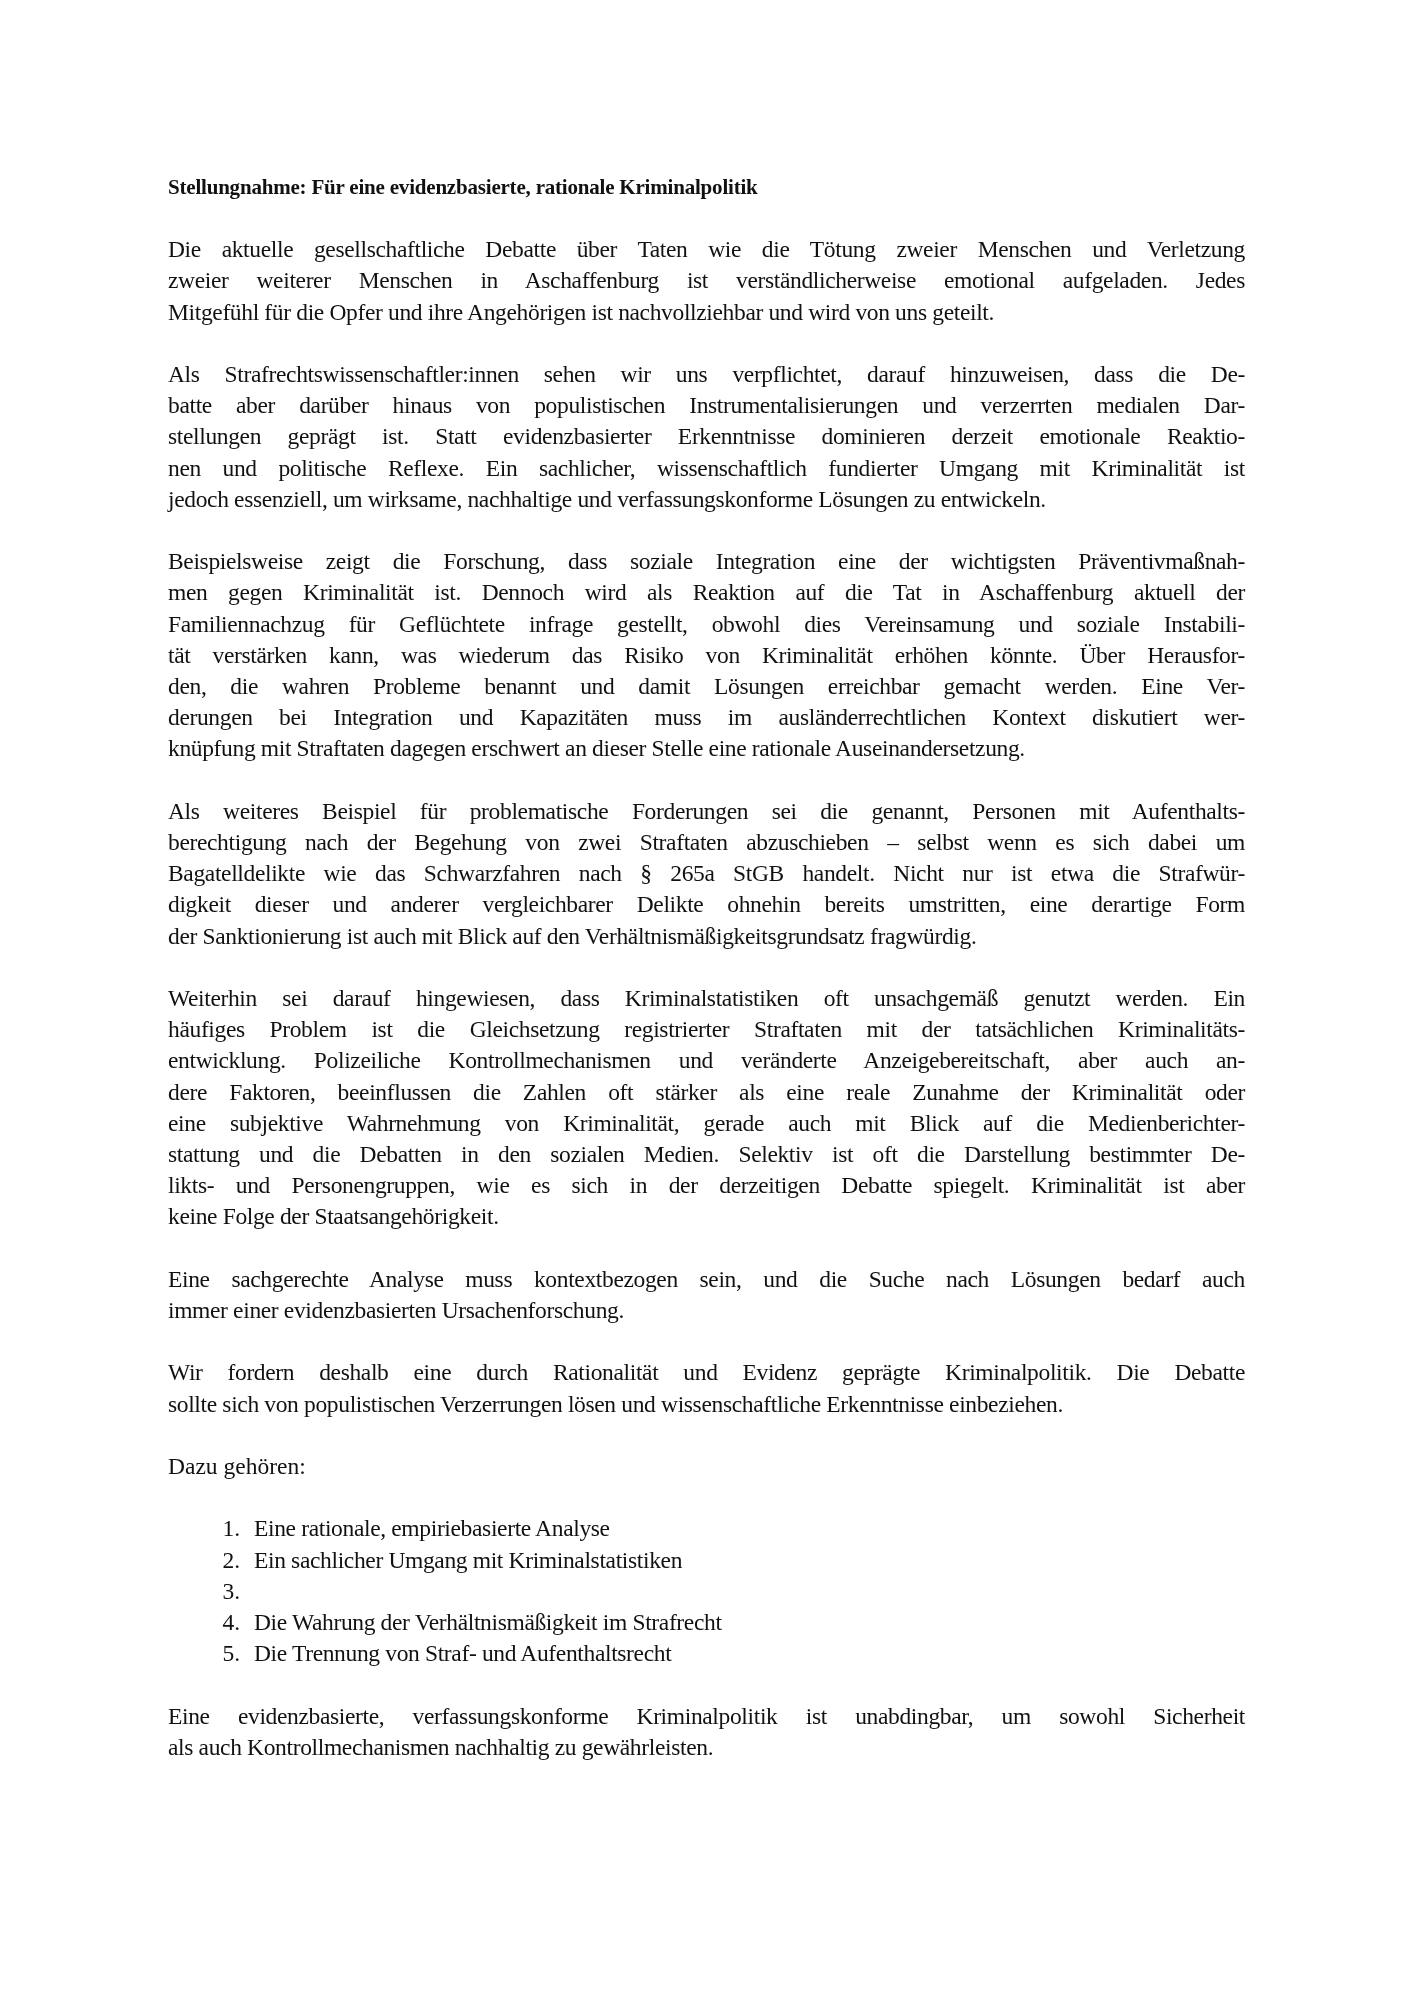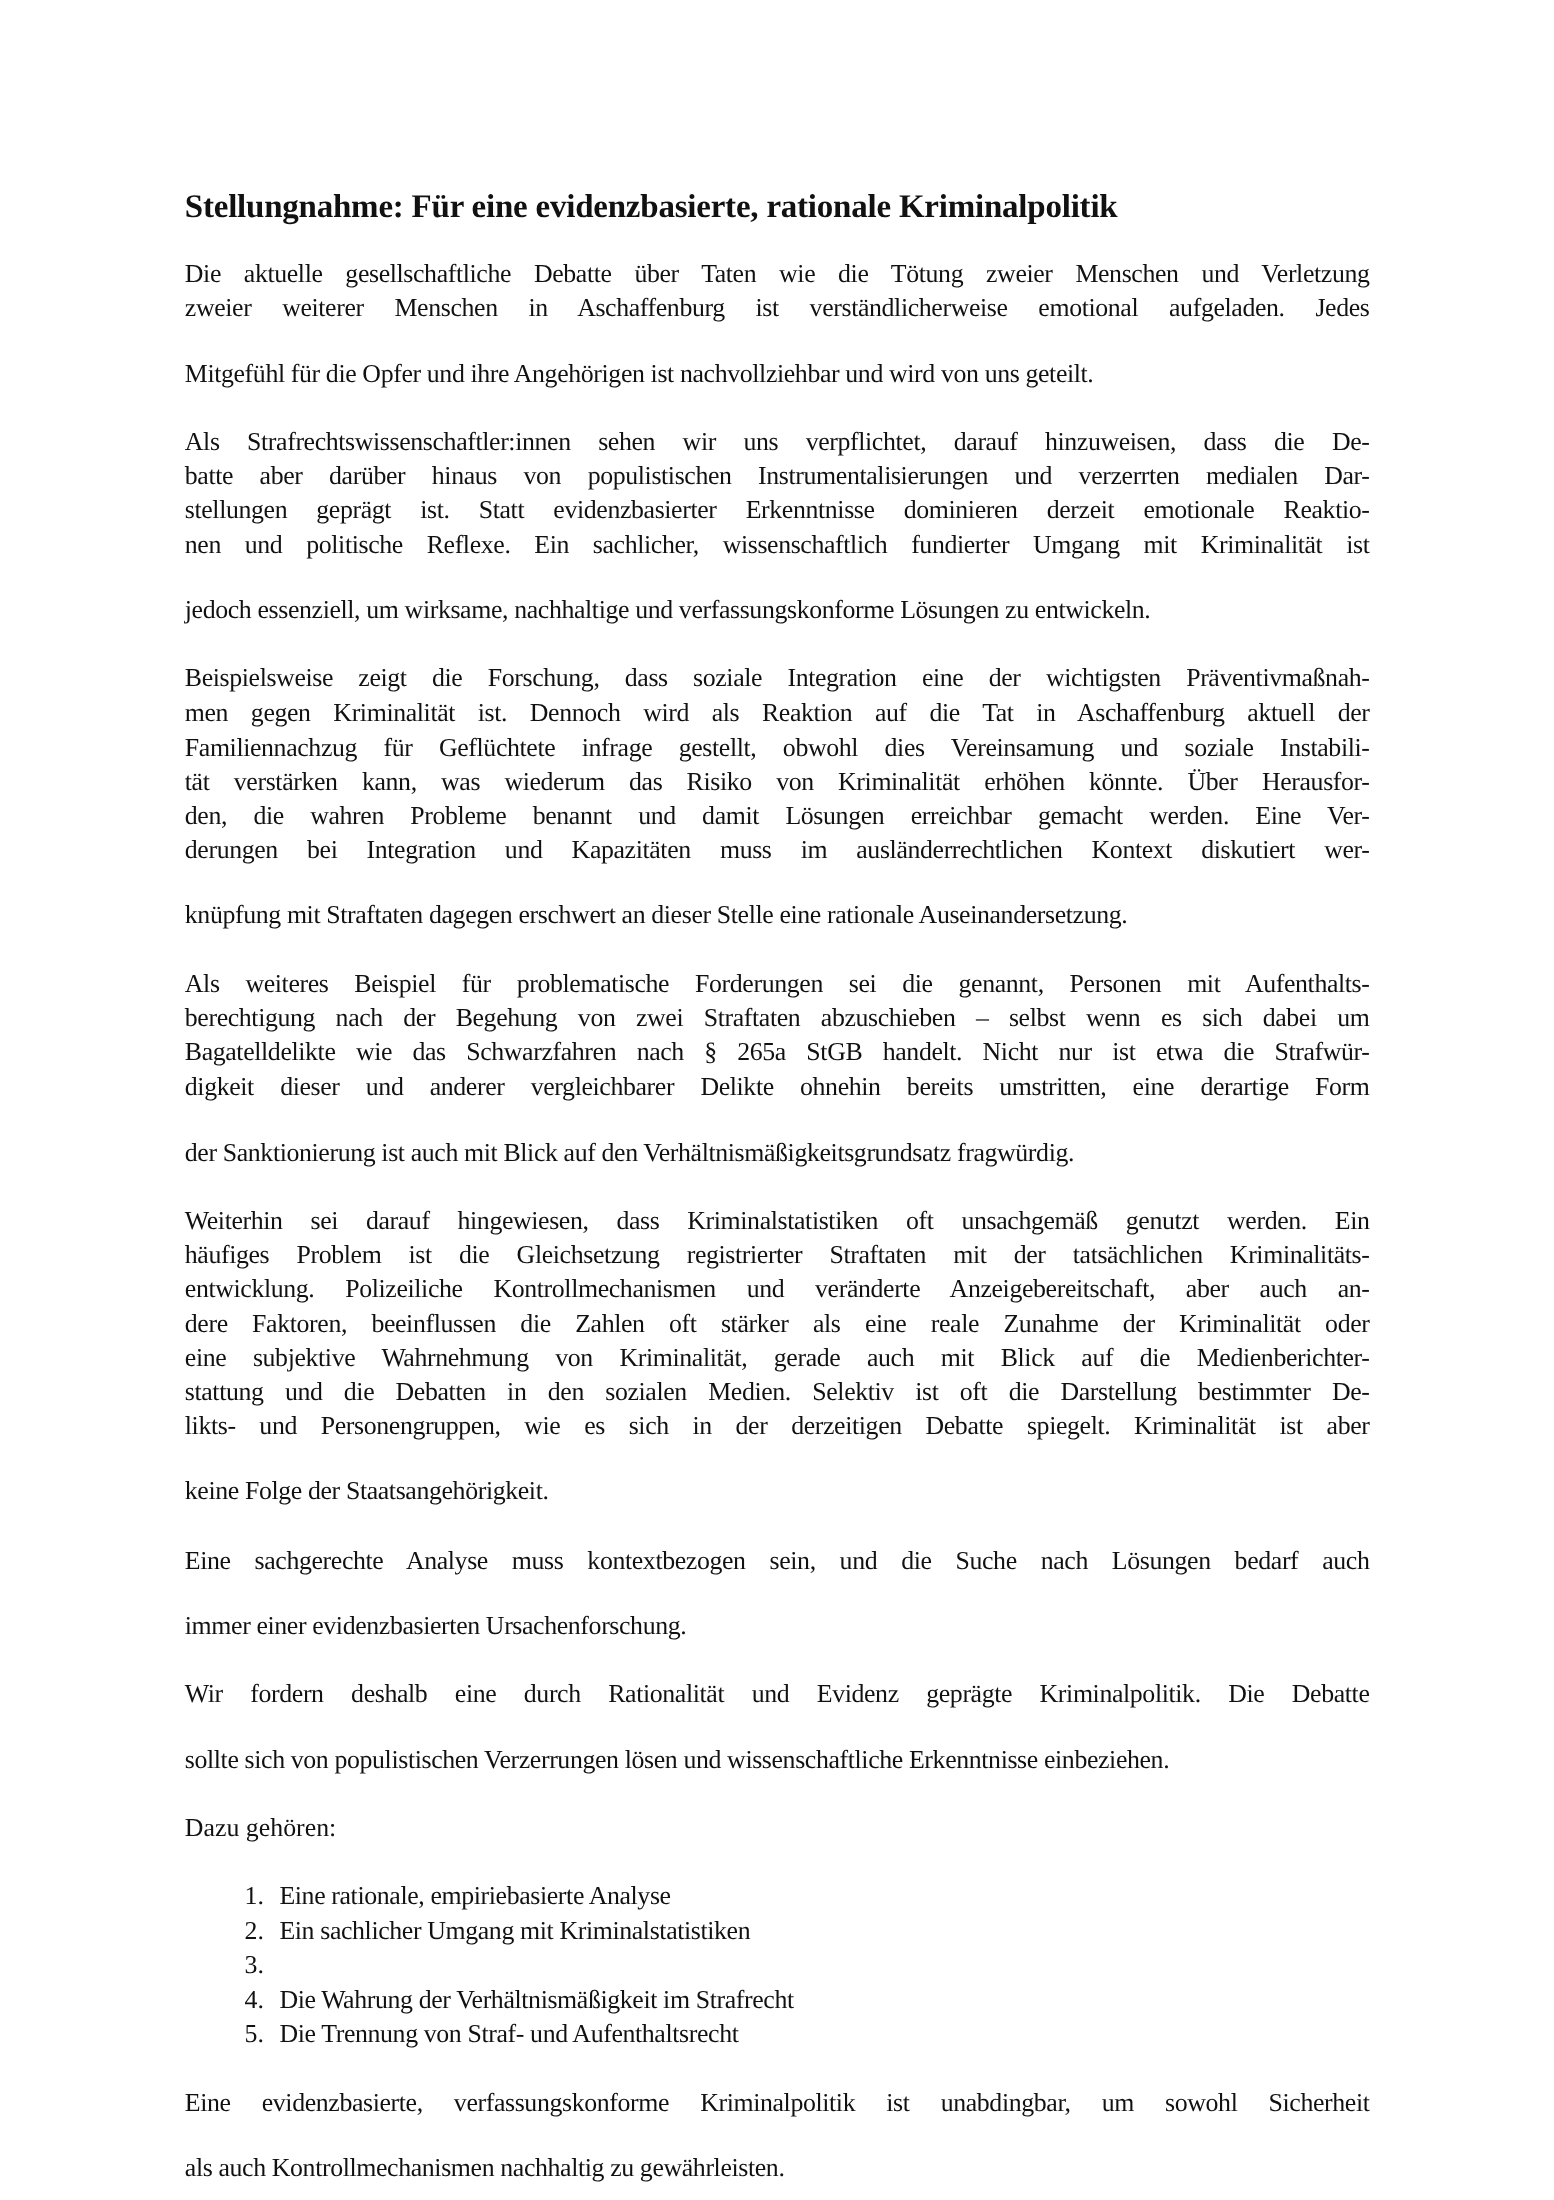--- a/index.html
+++ b/index.html
@@ -3,28 +3,28 @@
 <meta charset="utf-8">
 <style>
   html, body { margin: 0; padding: 0; background: #ffffff; }
   body { width: 1413px; height: 2000px; position: relative; overflow: hidden; }
   .page {
     position: absolute; left: 168px; top: 172px; width: 1077px;
     font-family: "Liberation Serif", "DejaVu Serif", serif;
     color: #111111; font-size: 23.5px; line-height: 31.2px;
   }
   .title {
-    font-weight: bold; font-size: 30px; margin: 0 0 31px 0; letter-spacing: -0.2px;
+    font-weight: bold; font-size: 21px; margin: 0 0 31px 0; letter-spacing: -0.2px;
   }
   .para { margin: 0 0 31.2px 0; }
   .line {
     display: block; text-align: justify; text-align-last: justify;
     white-space: nowrap; overflow: visible; letter-spacing: -0.35px;
   }
-  .line.last { text-align-last: left; margin-top: 28px; }
+  .line.last { text-align-last: left; }
   .intro { margin: 0 0 31.2px 0; }
   ol.list { list-style: none; margin: 0 0 31.2px 0; padding: 0; }
   ol.list li { display: flex; }
   .num { display: inline-block; width: 86px; text-align: right; padding-right: 14px; box-sizing: border-box; margin-left: 0; }
   .num { width: 86px; }
   .item { letter-spacing: -0.35px; }
 </style>
 </head>
 <body>
 

